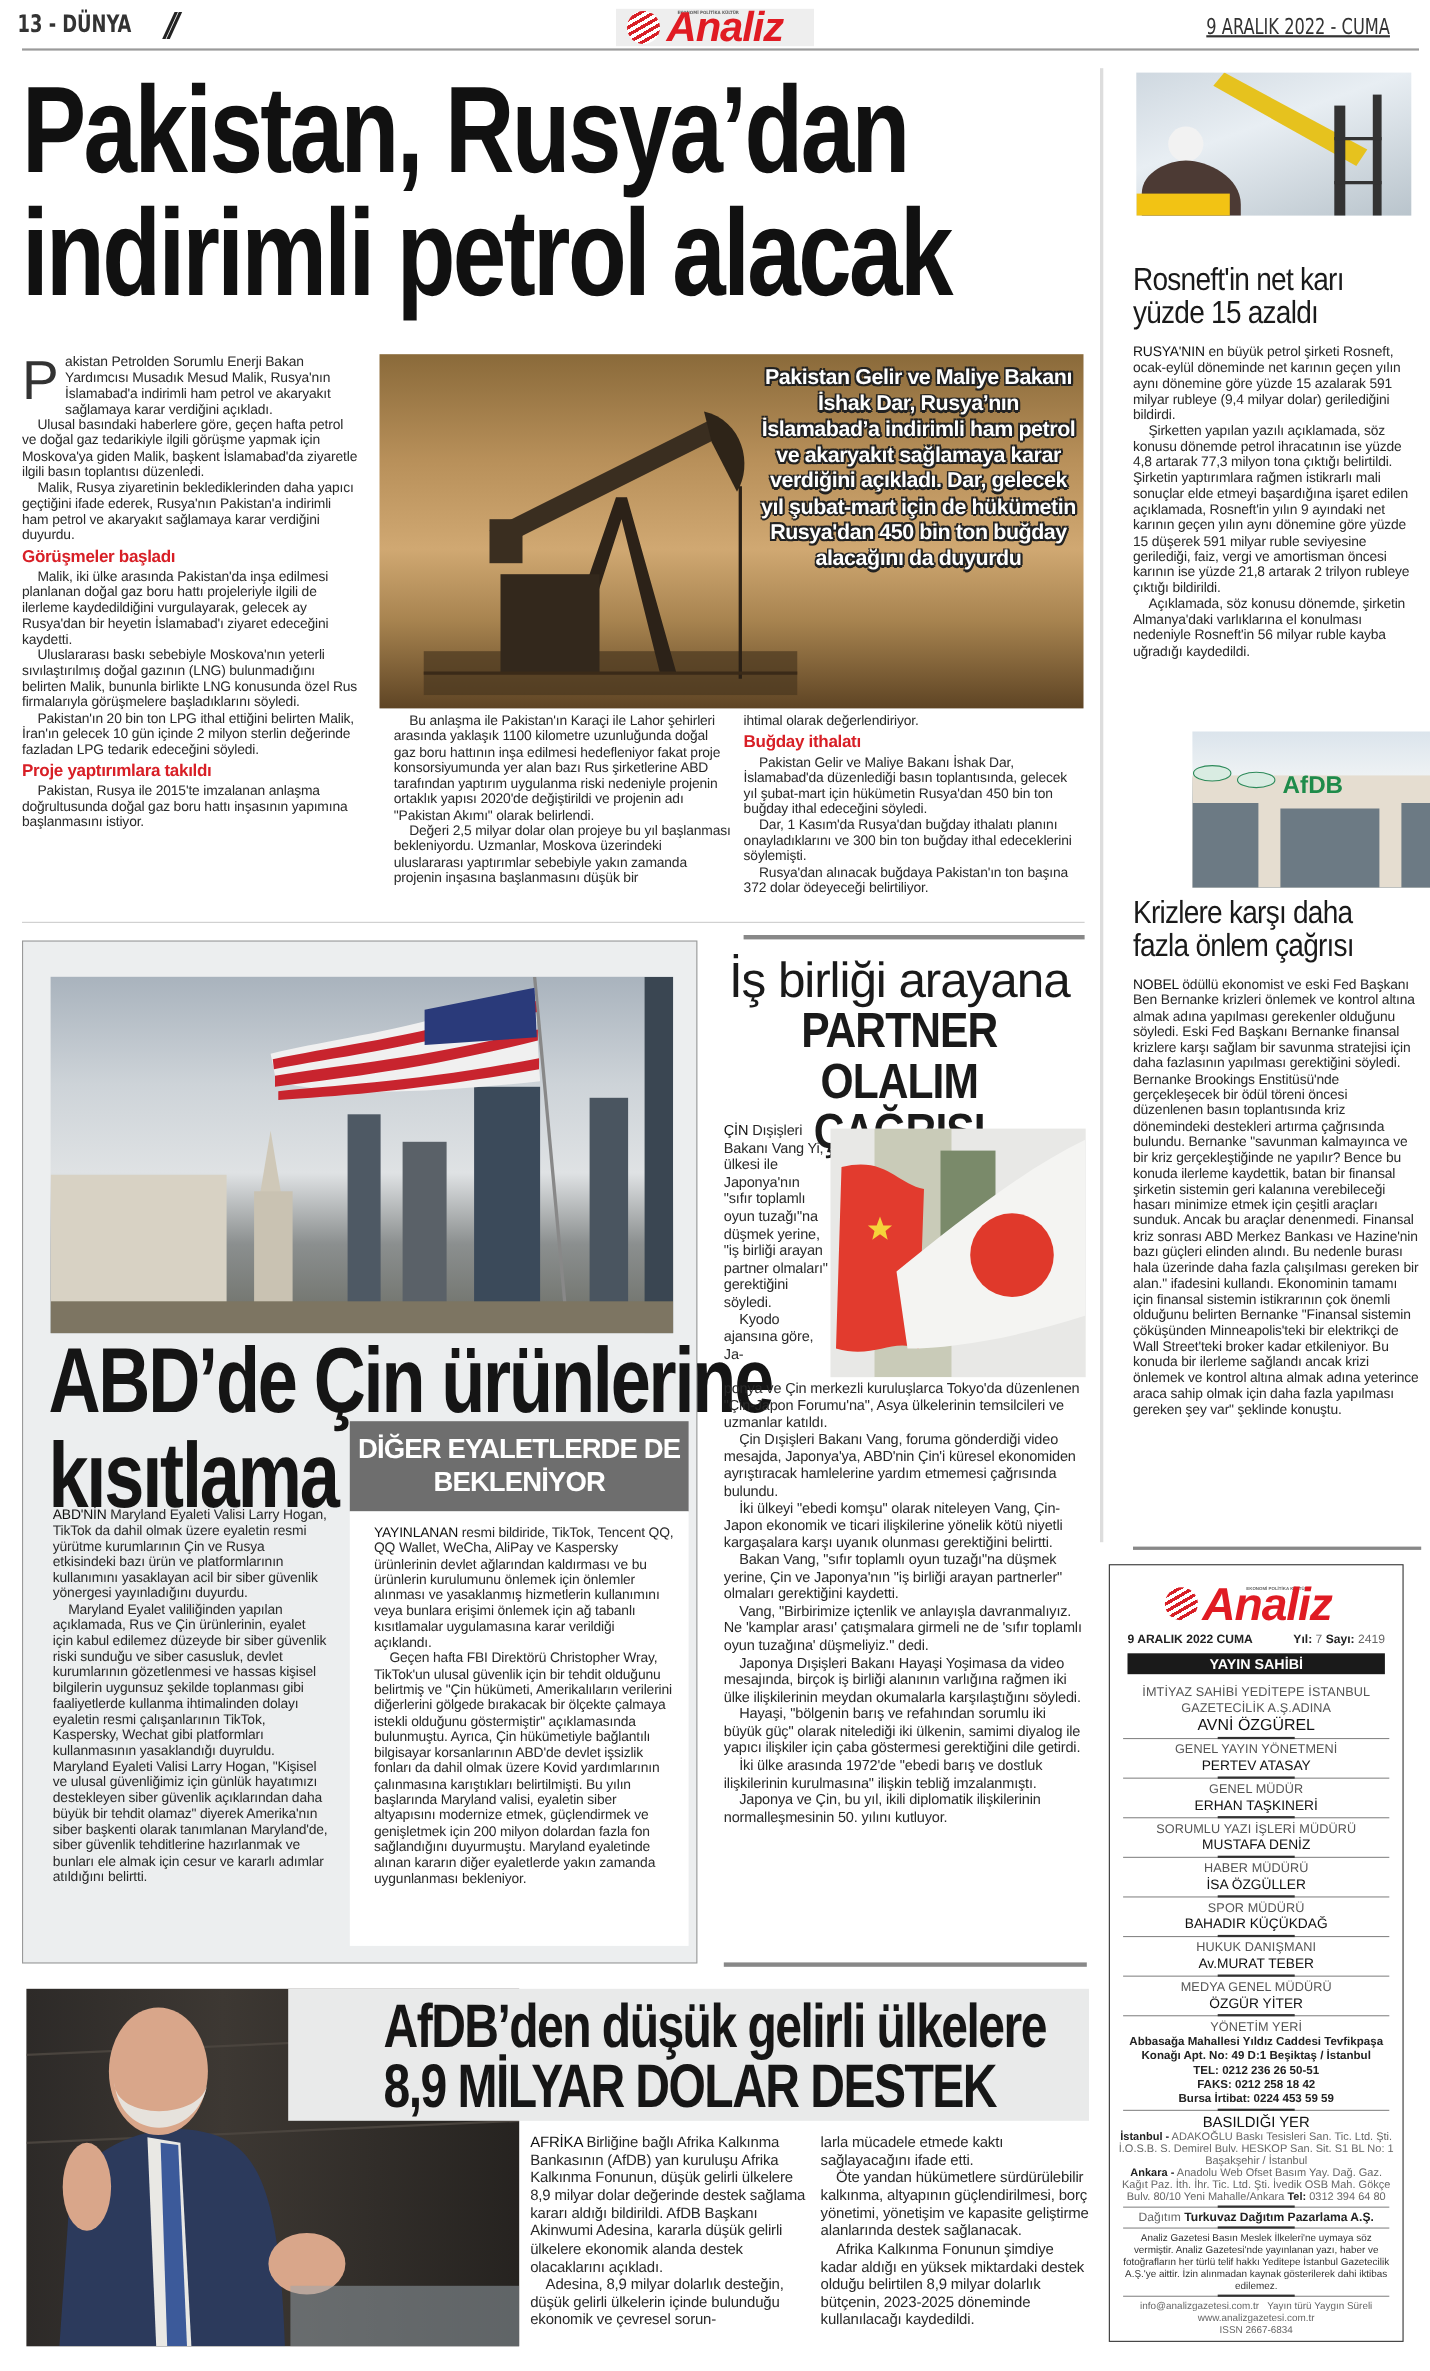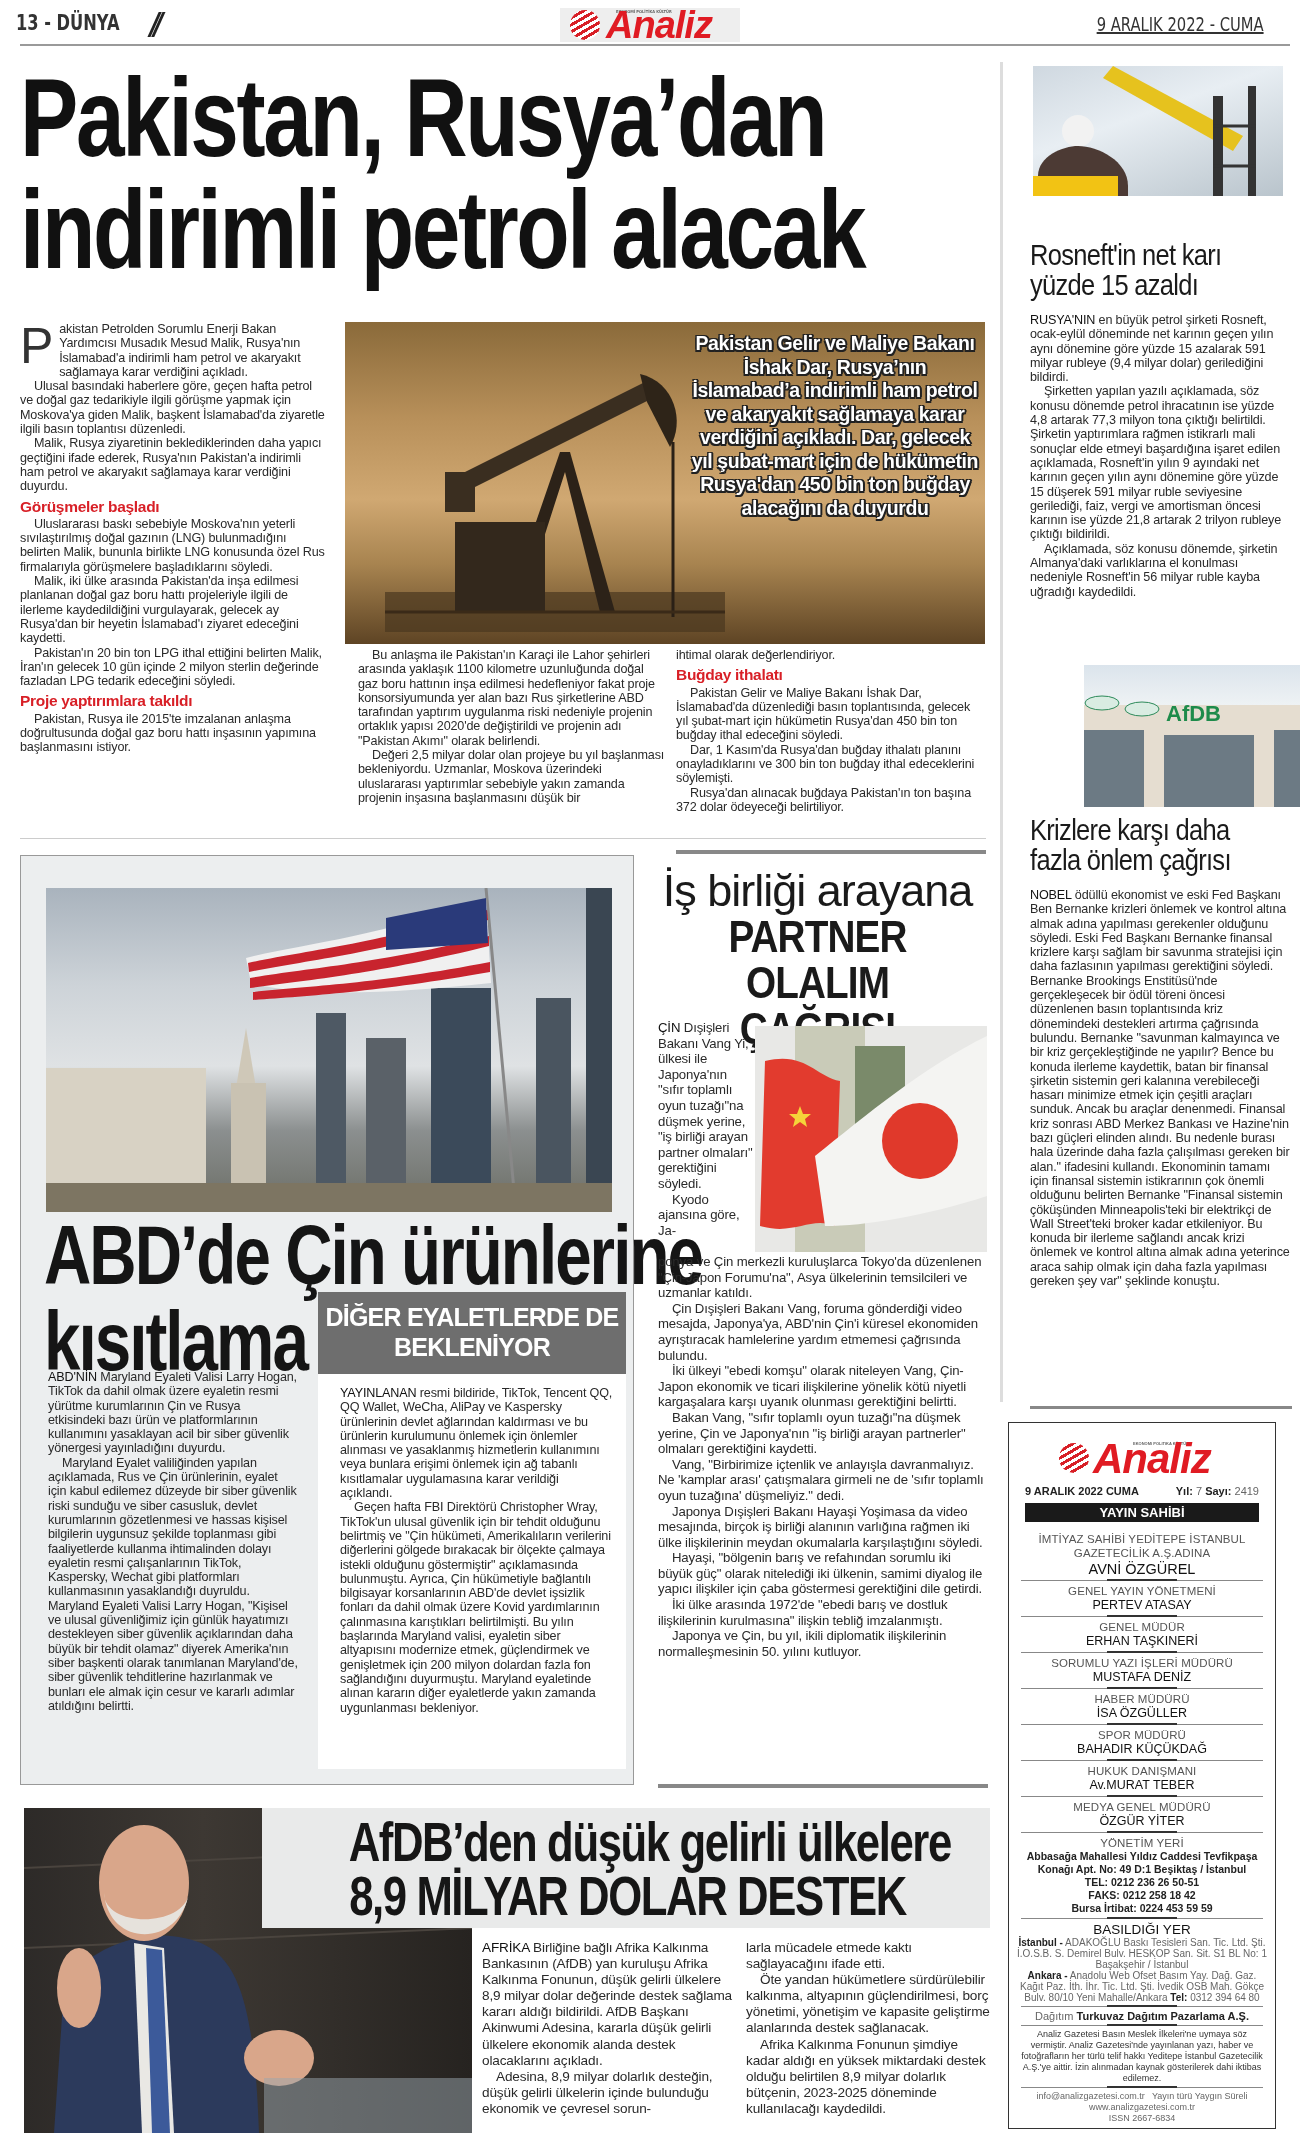--- a/index.html
+++ b/index.html
@@ -70,21 +70,21 @@
 .m-lab{font-size:11.5px;color:#555;letter-spacing:0.1px;line-height:14px}
 .m-name{font-size:12.5px;font-weight:normal;color:#111;line-height:15px}
 .m-sep{height:1px;background:#888;margin:3px 12px 3px 12px;position:relative}
 .m-sep::after{content:"";position:absolute;left:50%;top:-1px;width:70px;margin-left:-35px;height:2px;background:#333}
 .m-small{font-size:10px;color:#666;line-height:11px}
 .m-bold-small{font-size:10.5px;font-weight:bold;color:#222;line-height:13px}
 
 
 #afdb-photo{left:24px;top:1808px;width:448px;height:325px;background:linear-gradient(90deg,#2d2a28 0%,#3d3833 40%,#262320 100%);overflow:hidden}
 #afdb-titlebox{left:262px;top:1808px;width:728px;height:120px;background:#e9eaea}
-#afdb-title{left:270px;top:1815px;width:715px;text-align:center;font-family:"Liberation Sans",sans-serif;font-weight:bold;color:#161616;font-size:56px;line-height:54px;letter-spacing:-1.8px}
+#afdb-title{left:270px;top:1815px;width:715px;font-family:"Liberation Sans",sans-serif;font-weight:bold;color:#161616;font-size:56px;line-height:54px;letter-spacing:-1.8px}
 #afdb-title div{transform:scaleX(0.78);white-space:nowrap}
 #afdb-col1{left:482px;top:1940px;width:250px}
 #afdb-col2{left:746px;top:1940px;width:245px}
 #afdb-col1,#afdb-col2{font-family:"Liberation Sans Narrow","Liberation Sans",sans-serif;font-size:13.6px;line-height:16.1px}
 </style>
 </head>
 <body>
 
 <div id="hdr" class="abs"></div>
 <div id="hdr-left" class="abs">13 - DÜNYA</div>
@@ -100,22 +100,22 @@
   <div>Pakistan, Rusya’dan</div>
   <div>indirimli petrol alacak</div>
 </div>
 <div id="vdivider" class="abs"></div>
 
 <div id="col1" class="abs body-text">
   <p class="ni"><span class="dropcap">P</span><span>akistan Petrolden Sorumlu Enerji Bakan Yardımcısı Musadık Mesud Malik, Rusya'nın İslamabad'a indirimli ham petrol ve akaryakıt sağlamaya karar verdiğini açıkladı.</span></p>
   <p>Ulusal basındaki haberlere göre, geçen hafta petrol ve doğal gaz tedarikiyle ilgili görüşme yapmak için Moskova'ya giden Malik, başkent İslamabad'da ziyaretle ilgili basın toplantısı düzenledi.</p>
   <p>Malik, Rusya ziyaretinin beklediklerinden daha yapıcı geçtiğini ifade ederek, Rusya'nın Pakistan'a indirimli ham petrol ve akaryakıt sağlamaya karar verdiğini duyurdu.</p>
   <div class="sub">Görüşmeler başladı</div>
+  <p>Malik, iki ülke arasında Pakistan'da inşa edilmesi planlanan doğal gaz boru hattı projeleriyle ilgili de ilerleme kaydedildiğini vurgulayarak, gelecek ay Rusya'dan bir heyetin İslamabad'ı ziyaret edeceğini kaydetti.</p>
   <p>Uluslararası baskı sebebiyle Moskova'nın yeterli sıvılaştırılmış doğal gazının (LNG) bulunmadığını belirten Malik, bununla birlikte LNG konusunda özel Rus firmalarıyla görüşmelere başladıklarını söyledi.</p>
-  <p>Malik, iki ülke arasında Pakistan'da inşa edilmesi planlanan doğal gaz boru hattı projeleriyle ilgili de ilerleme kaydedildiğini vurgulayarak, gelecek ay Rusya'dan bir heyetin İslamabad'ı ziyaret edeceğini kaydetti.</p>
   <p>Pakistan'ın 20 bin ton LPG ithal ettiğini belirten Malik, İran'ın gelecek 10 gün içinde 2 milyon sterlin değerinde fazladan LPG tedarik edeceğini söyledi.</p>
   <div class="sub">Proje yaptırımlara takıldı</div>
   <p>Pakistan, Rusya ile 2015'te imzalanan anlaşma doğrultusunda doğal gaz boru hattı inşasının yapımına başlanmasını istiyor.</p>
 </div>
 
 <div id="oil" class="abs">
   <svg id="oil-pump" viewBox="0 0 340 270">
     <rect x="0" y="230" width="340" height="40" fill="#4a3820" opacity="0.7"></rect>
     <polygon points="120,250 175,90 185,90 230,250 215,250 180,110 135,250" fill="#2c2218"></polygon>
     <rect x="70" y="160" width="90" height="90" fill="#33281c"></rect>

